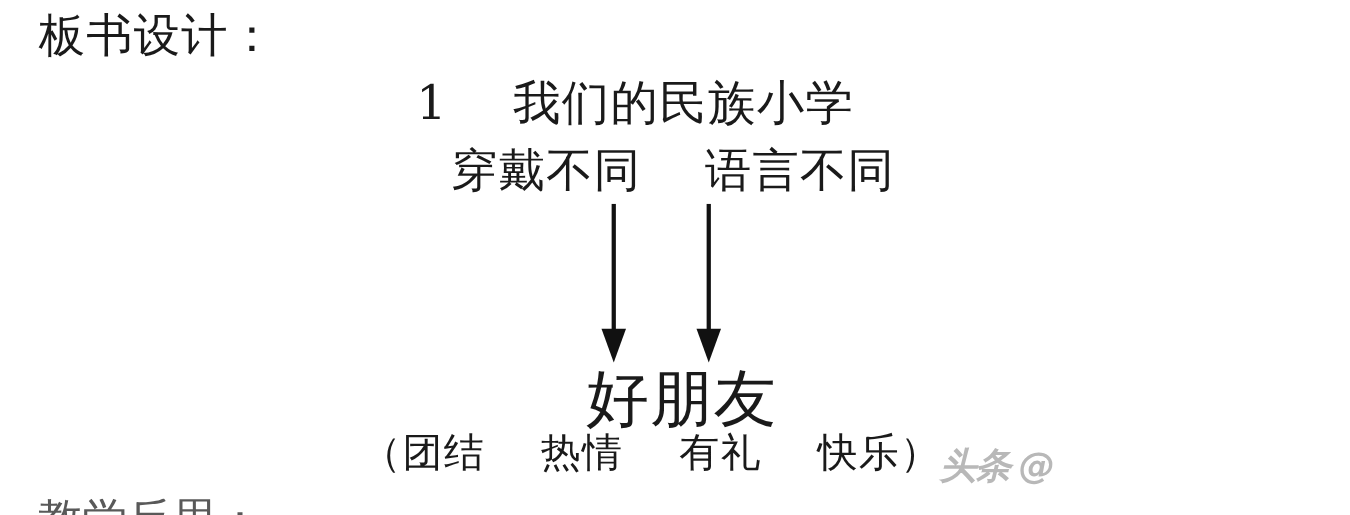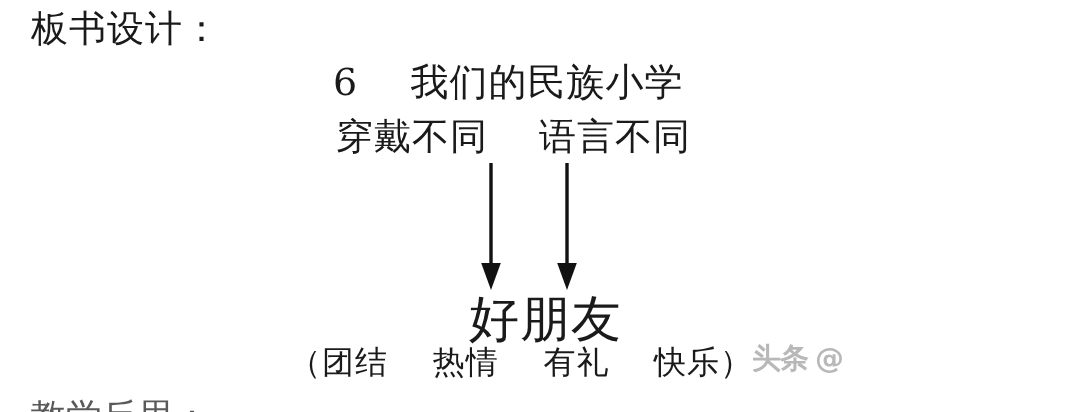--- a/index.html
+++ b/index.html
@@ -42,21 +42,21 @@
   
   #title-line {
     left: 333px;
     top: 63px;
     font-size: 38px;
     letter-spacing: 1px;
   }
 
   
   #compare-line {
-    left: 336px;
+    left: 361px;
     top: 118px;
     font-size: 37px;
     letter-spacing: 1px;
   }
 
   
   #result-line {
     left: 469px;
     top: 294px;
     font-size: 50px;
@@ -79,26 +79,27 @@
     height: 128px;
   }
   #arrow-left  { left: 478px; }
   #arrow-right { left: 554px; }
   .arrow svg { display: block; width: 100%; height: 100%; }
 
   
   #watermark {
     position: absolute;
     left: 752px;
-    top: 344px;
+    top: 358px;
     display: flex;
     align-items: center;
     gap: 7px;
     opacity: 0.62;
     pointer-events: none;
+    font-style: italic;
   }
   #watermark .wm-logo {
     position: relative;
     font-family: "DejaVu Sans", "Liberation Sans", sans-serif;
     font-size: 29px;
     font-weight: bold;
     color: #8d8d8d;
     line-height: 1;
     letter-spacing: -1px;
   }
@@ -135,21 +136,21 @@
 </style>
 </head>
 <body>
 
 <div id="page">
 
   <div class="tx" id="heading">板书设计：</div>
 
   <div>
 
-    <div class="tx" id="title-line">6    我们的民族小学</div>
+    <div class="tx" id="title-line">1    我们的民族小学</div>
 
     <div class="tx" id="compare-line">穿戴不同    语言不同</div>
 
     <div class="arrow" id="arrow-left">
       <svg viewBox="0 0 26 128" preserveAspectRatio="none">
         <line x1="13" y1="0" x2="13" y2="104" stroke="#111111" stroke-width="3.4"></line>
         <polygon points="13,127 3.2,100 22.8,100" fill="#111111"></polygon>
       </svg>
     </div>
 

